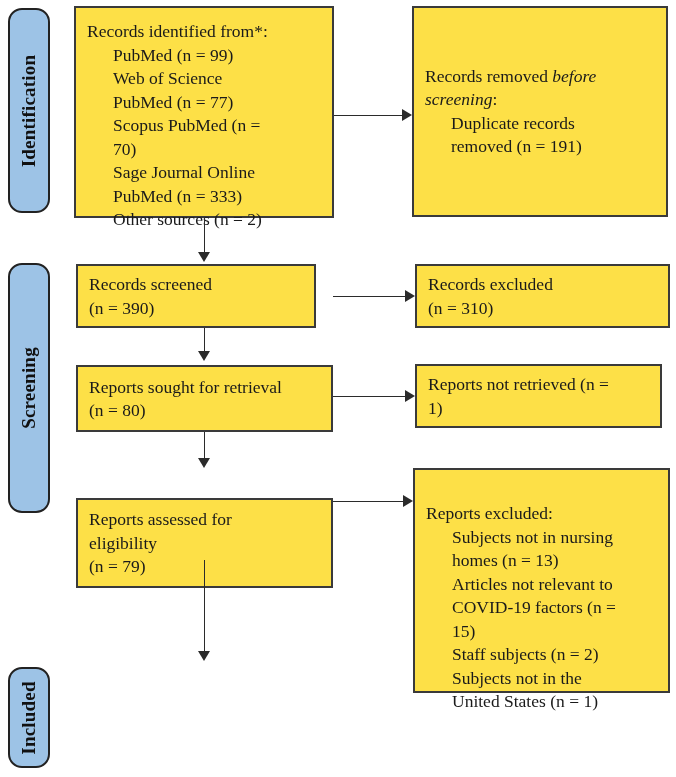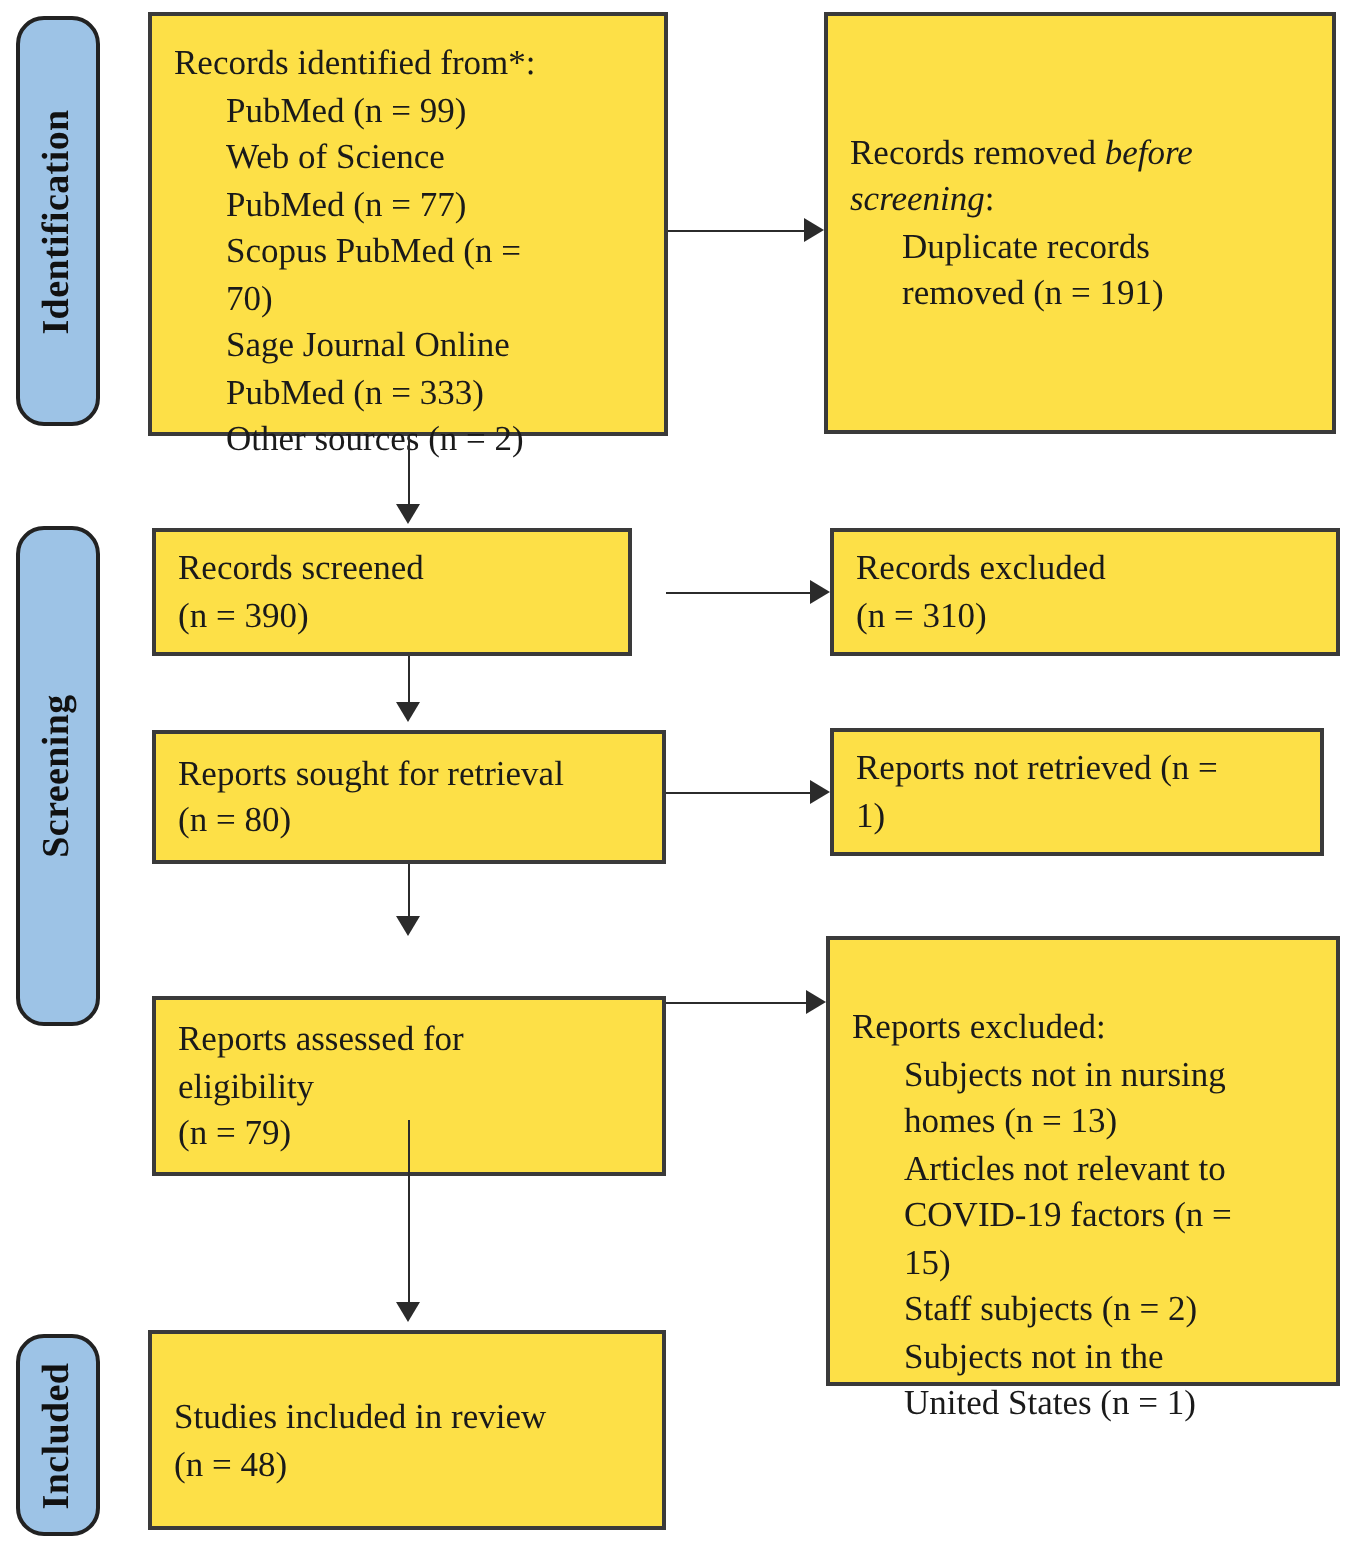--- a/index.html
+++ b/index.html
@@ -206,20 +206,14 @@
       <span class="line indent">United States (n = 1)</span>
     </div>
   </div>
 
   <div class="conn-h" style="left:333px; top:501px; width:72px;"></div>
   <div class="arrow-right" style="left:403px; top:495px;"></div>
 
   <div class="conn-v" style="left:204px; top:560px; height:93px;"></div>
   <div class="arrow-down" style="left:198px; top:651px;"></div>
 
-  <div class="box" style="left:74px; top:665px; width:259px; height:100px;">
-    <div class="box-text" style="top:30px; transform:none;">
-      <span class="line">Studies included in review</span>
-      <span class="line">(n = 48)</span>
-    </div>
-  </div>
 
 </div>
 
 </body></html>

